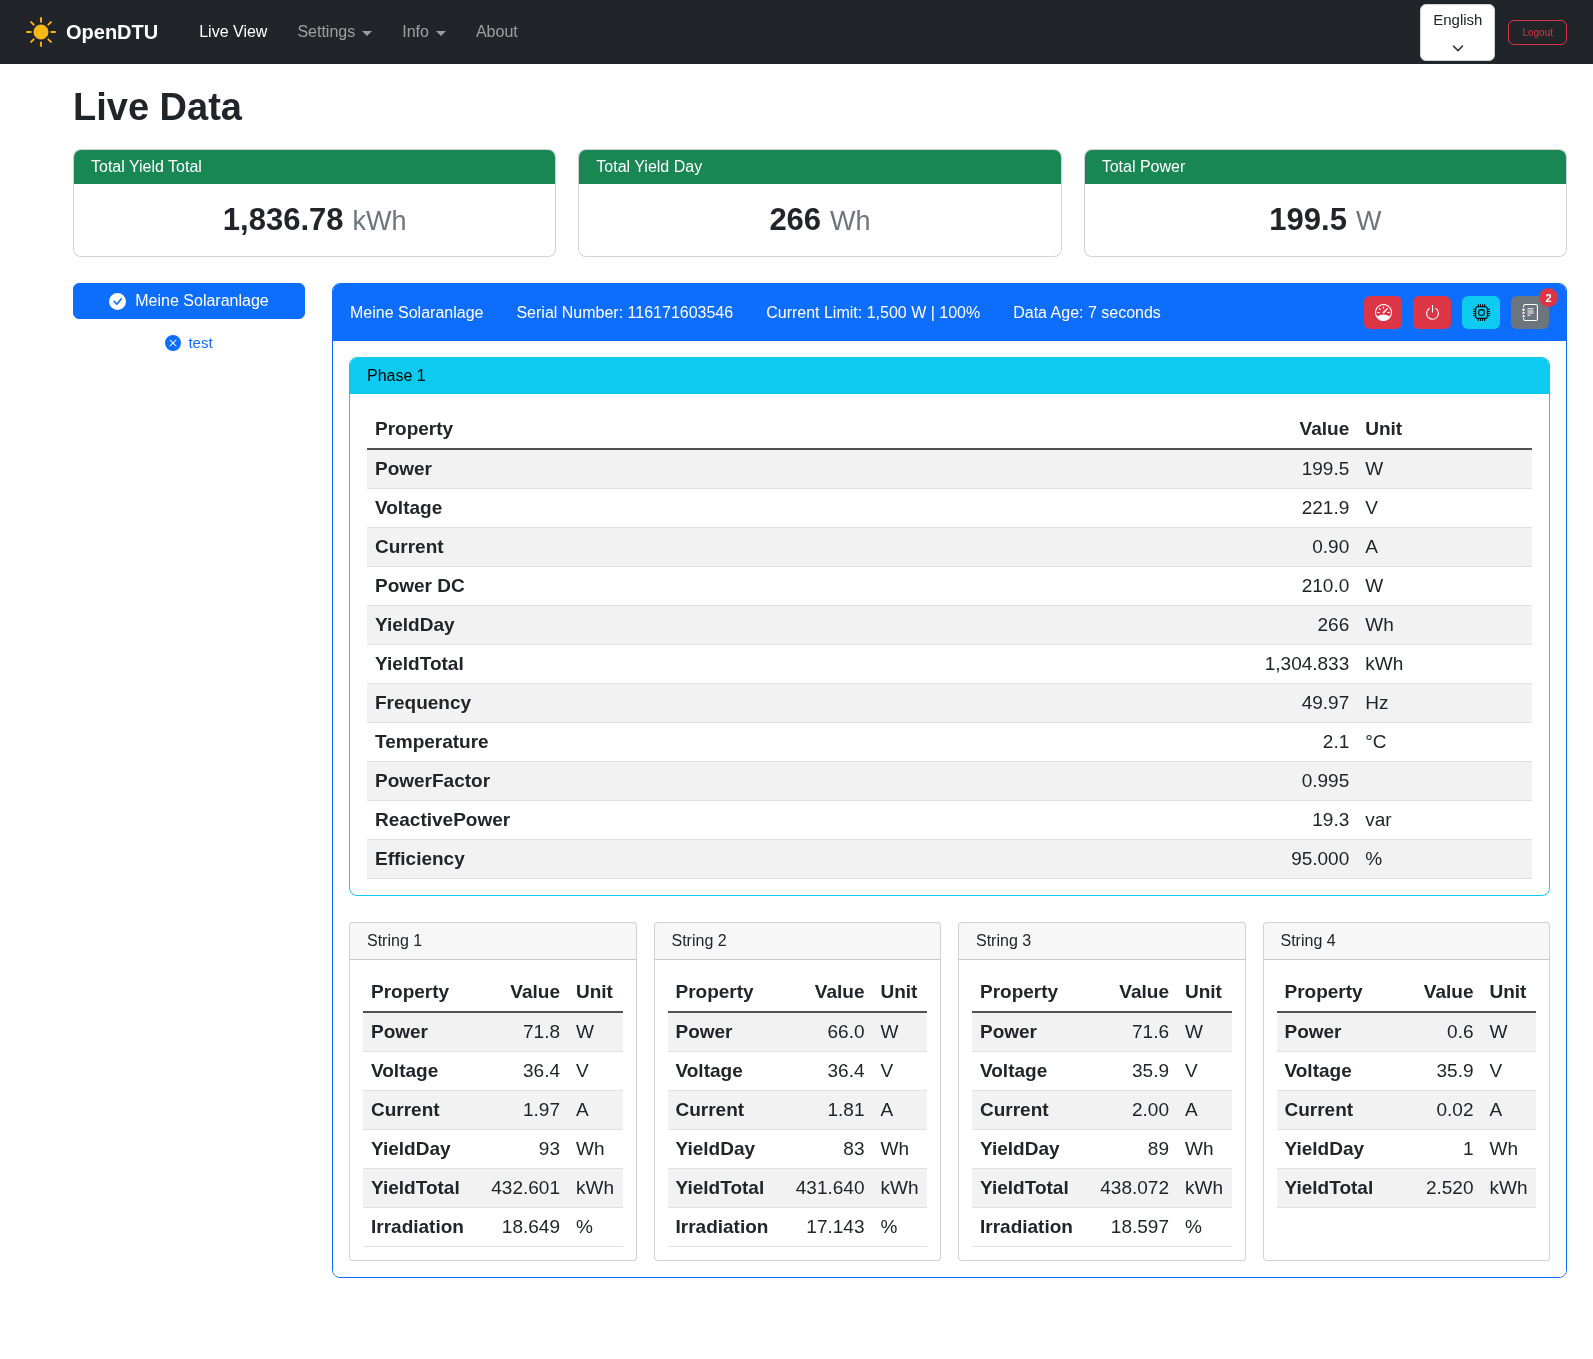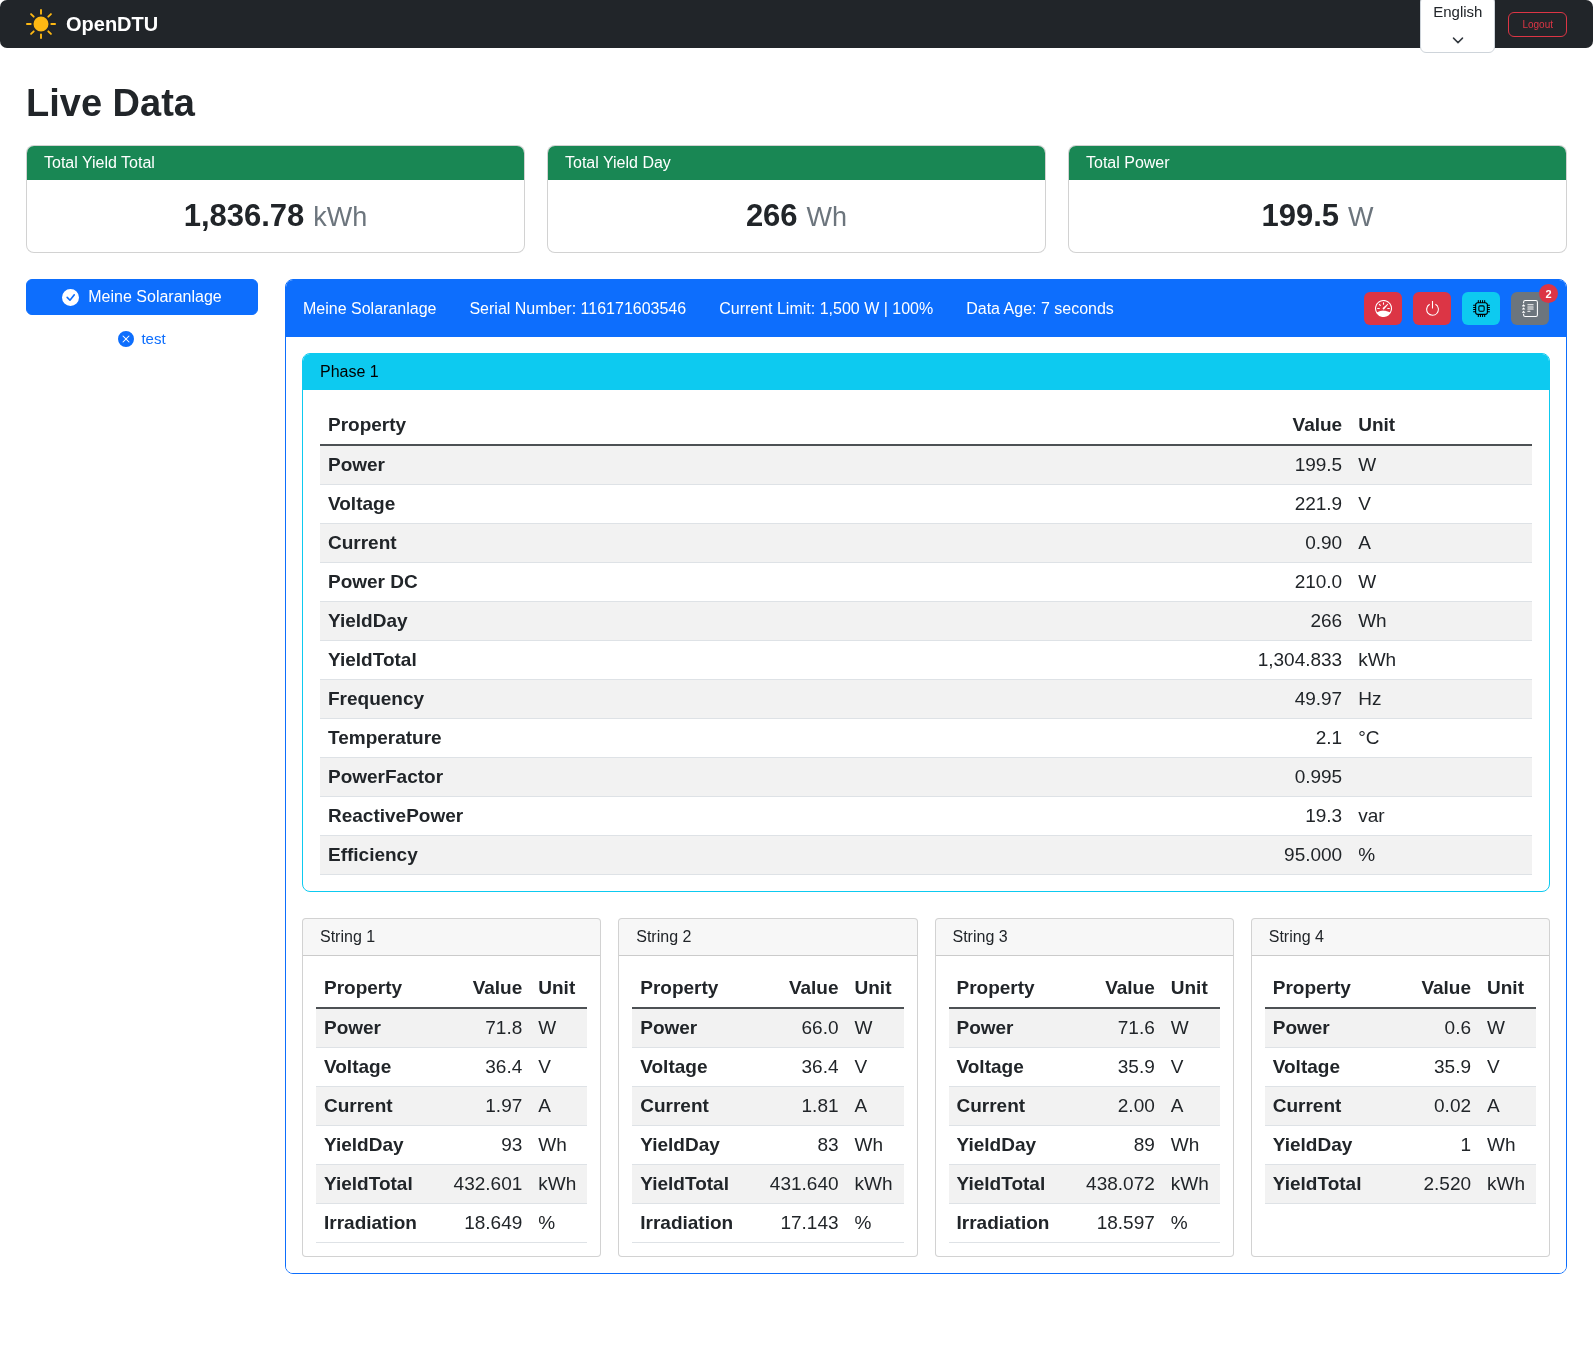--- a/index.html
+++ b/index.html
@@ -12,22 +12,21 @@
     min-width: 1593px;
   }
 
   
   .navbar {
     background: #212529;
     display: flex;
     align-items: center;
     padding: 10px 26px;
     gap: 4px;
-    height: 48px;
-    border-radius: 7px;
+    height: 64px;
   }
   .brand {
     display: flex;
     align-items: center;
     gap: 10px;
     color: #fff;
     font-size: 20px;
     font-weight: 700;
     margin-right: 22px;
     cursor: pointer;
@@ -69,21 +68,21 @@
     border: 1px solid #dc3545;
     color: #dc3545;
     border-radius: 6px;
     padding: 6px 13px;
     font-size: 10px;
     font-family: inherit;
     cursor: pointer;
   }
 
   
-  .container { padding: 26px 26px 28px; }
+  .container { padding: 14px 26px 28px; margin-left: 47px; }
   .page-title { font-size: 38px; font-weight: 600; margin: 8px 0 20px; }
 
   .summary-row {
     display: grid;
     grid-template-columns: repeat(3, 1fr);
     gap: 22px;
     margin-bottom: 26px;
   }
   .card {
     background: #fff;
@@ -230,20 +229,36 @@
 </head>
 <body>
 
 <nav class="navbar">
   <div class="brand">
     <svg width="30" height="30" viewBox="0 0 16 16" fill="#fdb813" xmlns="http://www.w3.org/2000/svg">
       <path d="M12 8a4 4 0 1 1-8 0 4 4 0 0 1 8 0zM8 0a.5.5 0 0 1 .5.5v2a.5.5 0 0 1-1 0v-2A.5.5 0 0 1 8 0zm0 13a.5.5 0 0 1 .5.5v2a.5.5 0 0 1-1 0v-2A.5.5 0 0 1 8 13zm8-5a.5.5 0 0 1-.5.5h-2a.5.5 0 0 1 0-1h2a.5.5 0 0 1 .5.5zM3 8a.5.5 0 0 1-.5.5h-2a.5.5 0 0 1 0-1h2A.5.5 0 0 1 3 8zm10.657-5.657a.5.5 0 0 1 0 .707l-1.414 1.415a.5.5 0 1 1-.707-.708l1.414-1.414a.5.5 0 0 1 .707 0zm-9.193 9.193a.5.5 0 0 1 0 .707L3.05 13.657a.5.5 0 0 1-.707-.707l1.414-1.414a.5.5 0 0 1 .707 0zm9.193 2.121a.5.5 0 0 1-.707 0l-1.414-1.414a.5.5 0 0 1 .707-.707l1.414 1.414a.5.5 0 0 1 0 .707zM4.464 4.465a.5.5 0 0 1-.707 0L2.343 3.05a.5.5 0 1 1 .707-.707l1.414 1.414a.5.5 0 0 1 0 .708z"></path>
     </svg>
     <span>OpenDTU</span>
   </div>
+  <ul class="nav-links">
+    <li class="nav-link active">
+      <span>Live View</span>
+    </li>
+    <li class="nav-link">
+      <span>Settings</span>
+      <span class="caret"></span>
+    </li>
+    <li class="nav-link">
+      <span>Info</span>
+      <span class="caret"></span>
+    </li>
+    <li class="nav-link">
+      <span>About</span>
+    </li>
+  </ul>
   <div class="nav-right">
     <div class="lang-select">
       <span>English</span>
       <svg width="12" height="12" viewBox="0 0 16 16" fill="none" stroke="#343a40" stroke-width="2" stroke-linecap="round" xmlns="http://www.w3.org/2000/svg">
         <path d="M2 5.5l6 6 6-6"></path>
       </svg>
     </div>
     <button class="logout-btn">Logout</button>
   </div>
 </nav>

